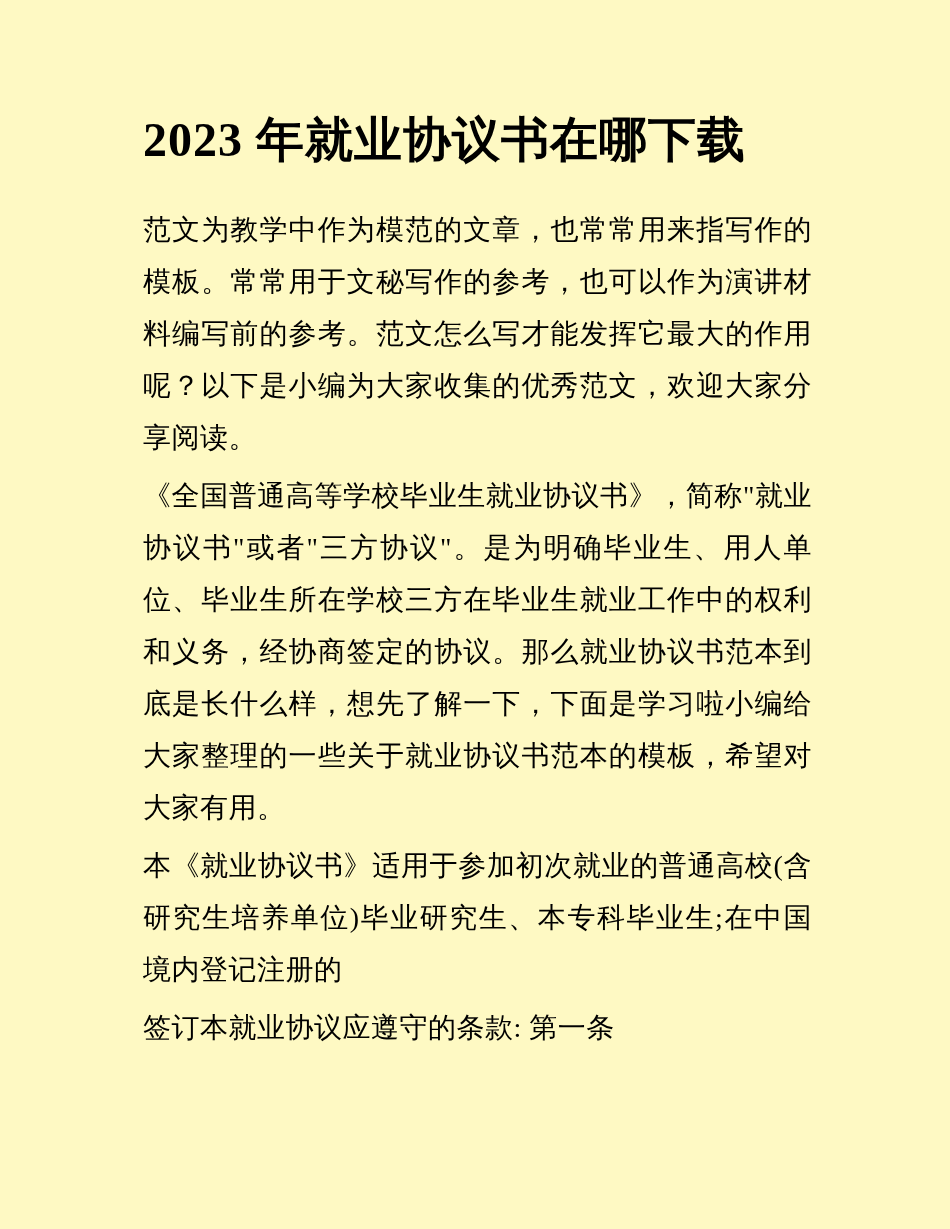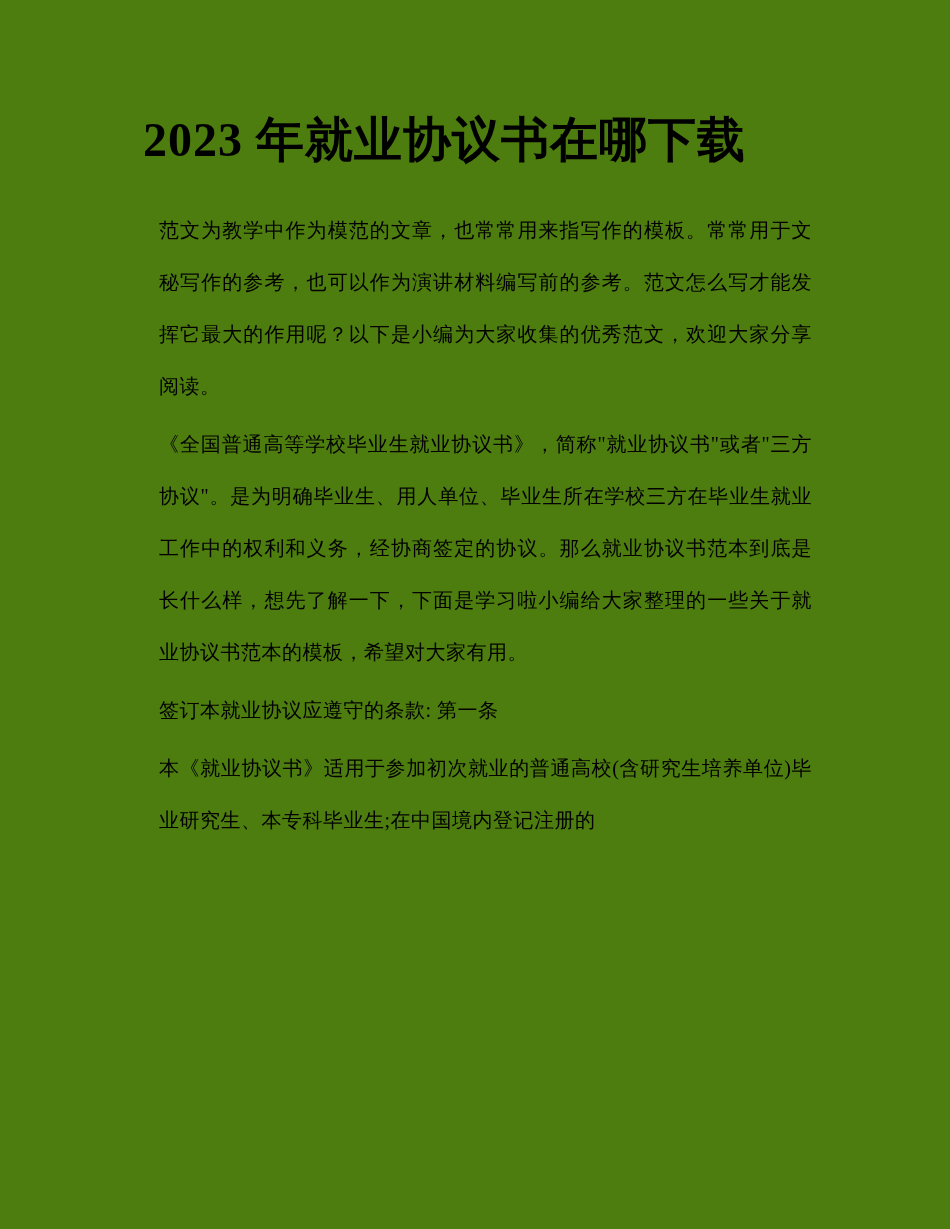--- a/index.html
+++ b/index.html
@@ -11,48 +11,48 @@
     width: 950px;
     height: 1229px;
     font-family: "Liberation Serif", "DejaVu Serif", serif;
     color: #000000;
   }
   .page {
     box-sizing: border-box;
     width: 950px;
     height: 1229px;
     padding: 100px 138px 0 143px;
-    background: #4d7c0f;
+    background: #fef9c3;
     overflow: hidden;
   }
   .doc-title {
     font-size: 48px;
     font-weight: 700;
     line-height: 80px;
     margin: 0 0 24px 0;
     letter-spacing: 1px;
   }
   .doc-title .line {
     display: block;
   }
   .doc-body p {
-    font-size: 20px;
+    font-size: 28px;
     line-height: 52px;
-    margin: 0 0 6px 16px;
+    margin: 0 0 6px 0;
     text-align: justify;
     letter-spacing: 0.5px;
     word-break: break-word;
   }
 </style>
 </head>
 <body>
 
 <div class="page">
   <h1 class="doc-title">
     <span class="line">2023 年就业协议书在哪下载</span>
   </h1>
   <div class="doc-body">
     <p>范文为教学中作为模范的文章，也常常用来指写作的模板。常常用于文秘写作的参考，也可以作为演讲材料编写前的参考。范文怎么写才能发挥它最大的作用呢？以下是小编为大家收集的优秀范文，欢迎大家分享阅读。</p>
     <p>《全国普通高等学校毕业生就业协议书》，简称"就业协议书"或者"三方协议"。是为明确毕业生、用人单位、毕业生所在学校三方在毕业生就业工作中的权利和义务，经协商签定的协议。那么就业协议书范本到底是长什么样，想先了解一下，下面是学习啦小编给大家整理的一些关于就业协议书范本的模板，希望对大家有用。</p>
+    <p>本《就业协议书》适用于参加初次就业的普通高校(含研究生培养单位)毕业研究生、本专科毕业生;在中国境内登记注册的</p>
     <p>签订本就业协议应遵守的条款: 第一条</p>
-    <p>本《就业协议书》适用于参加初次就业的普通高校(含研究生培养单位)毕业研究生、本专科毕业生;在中国境内登记注册的</p>
   </div>
 </div>
 
 </body></html>

